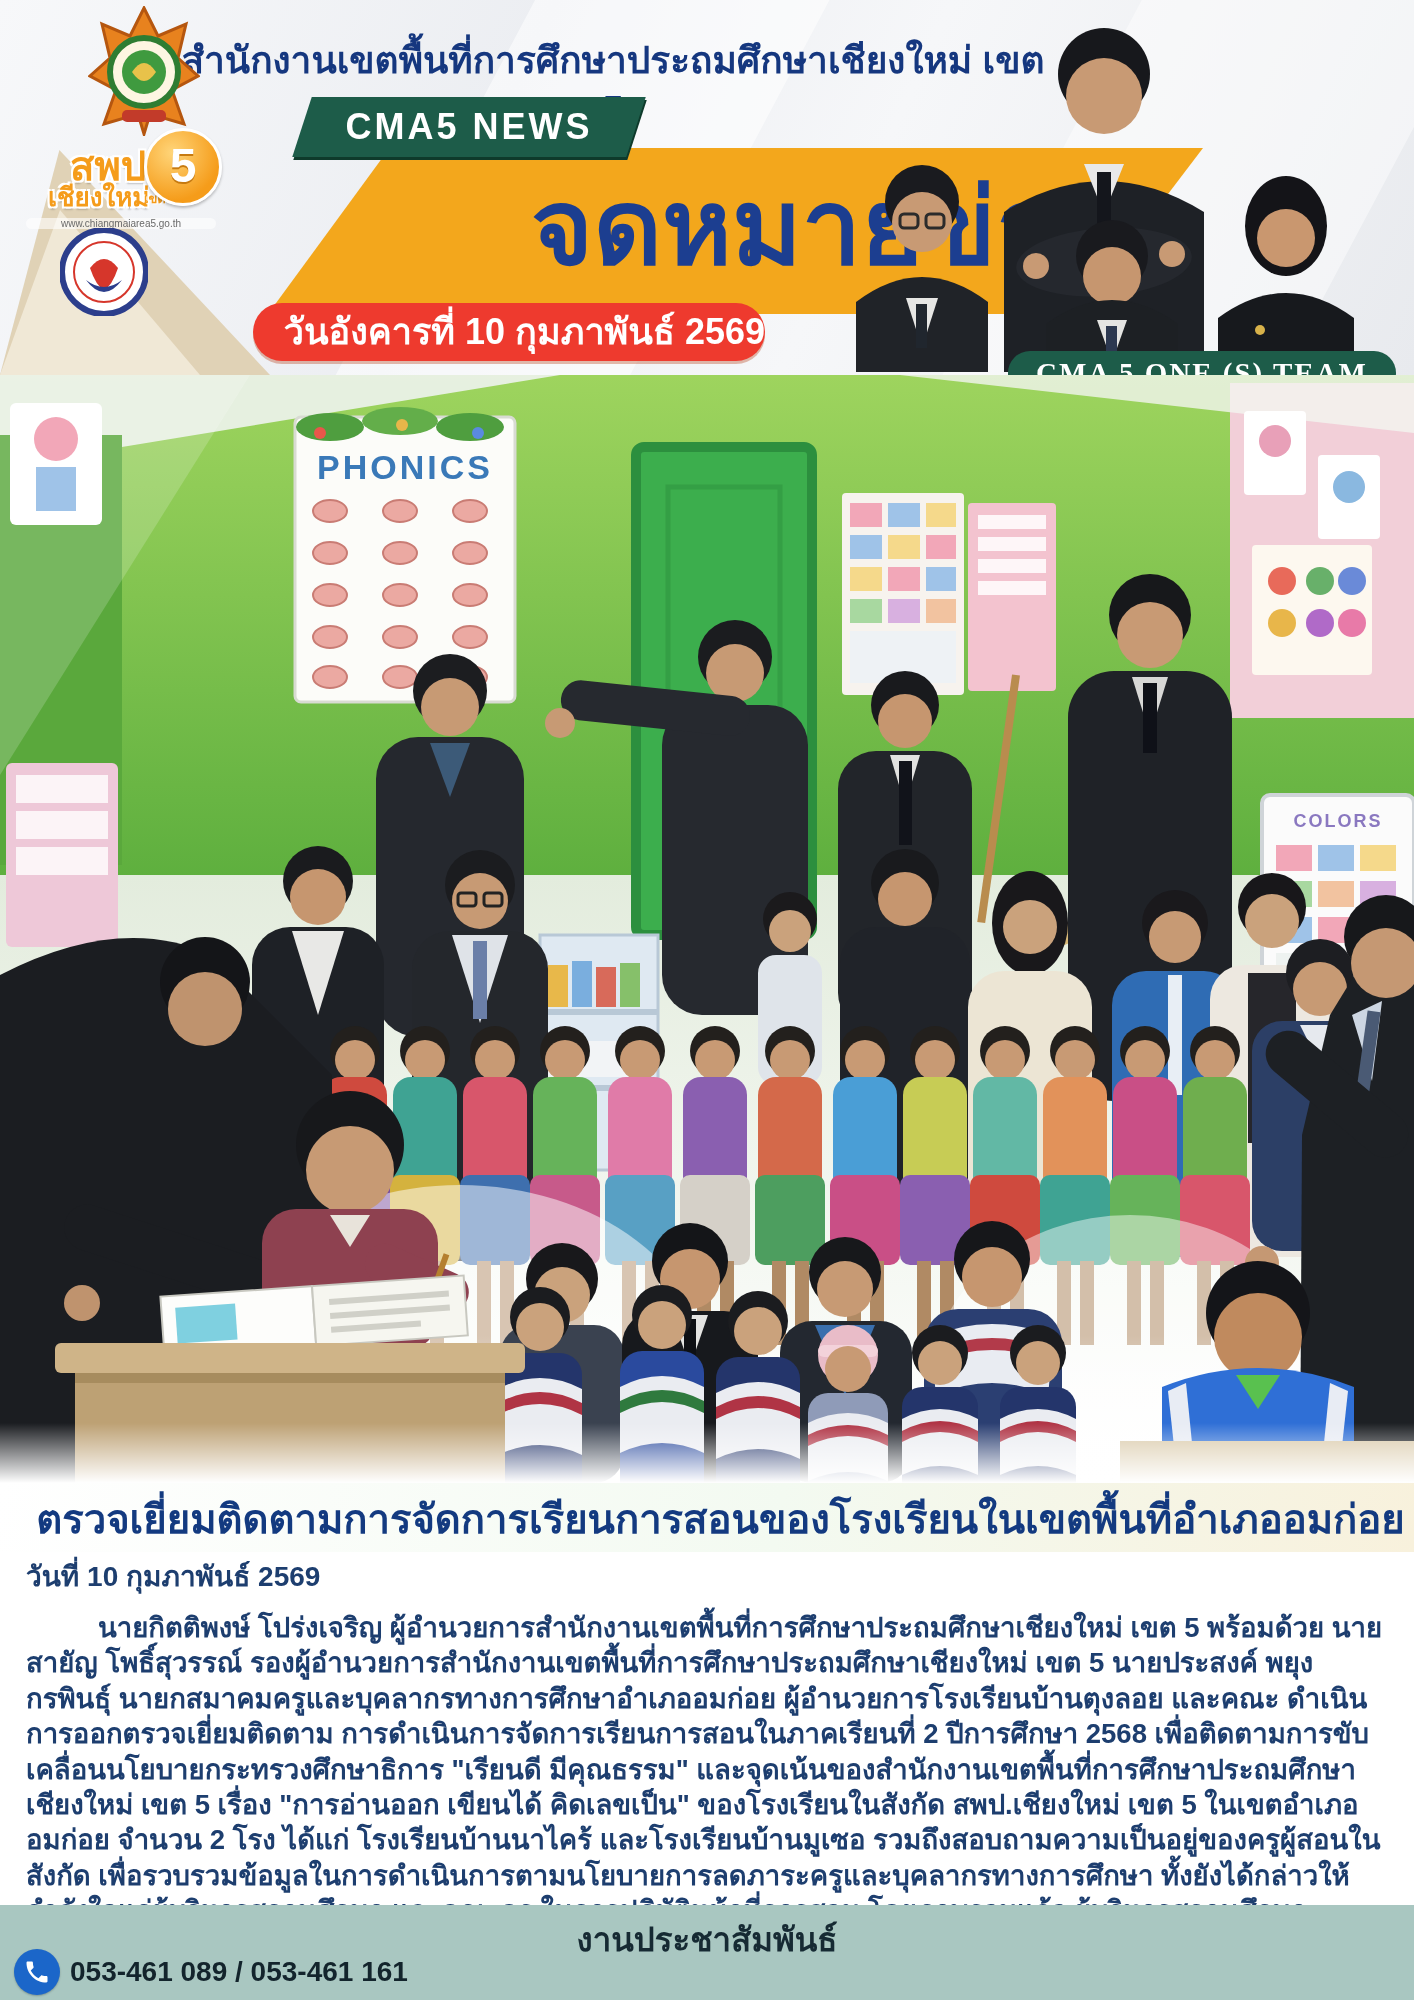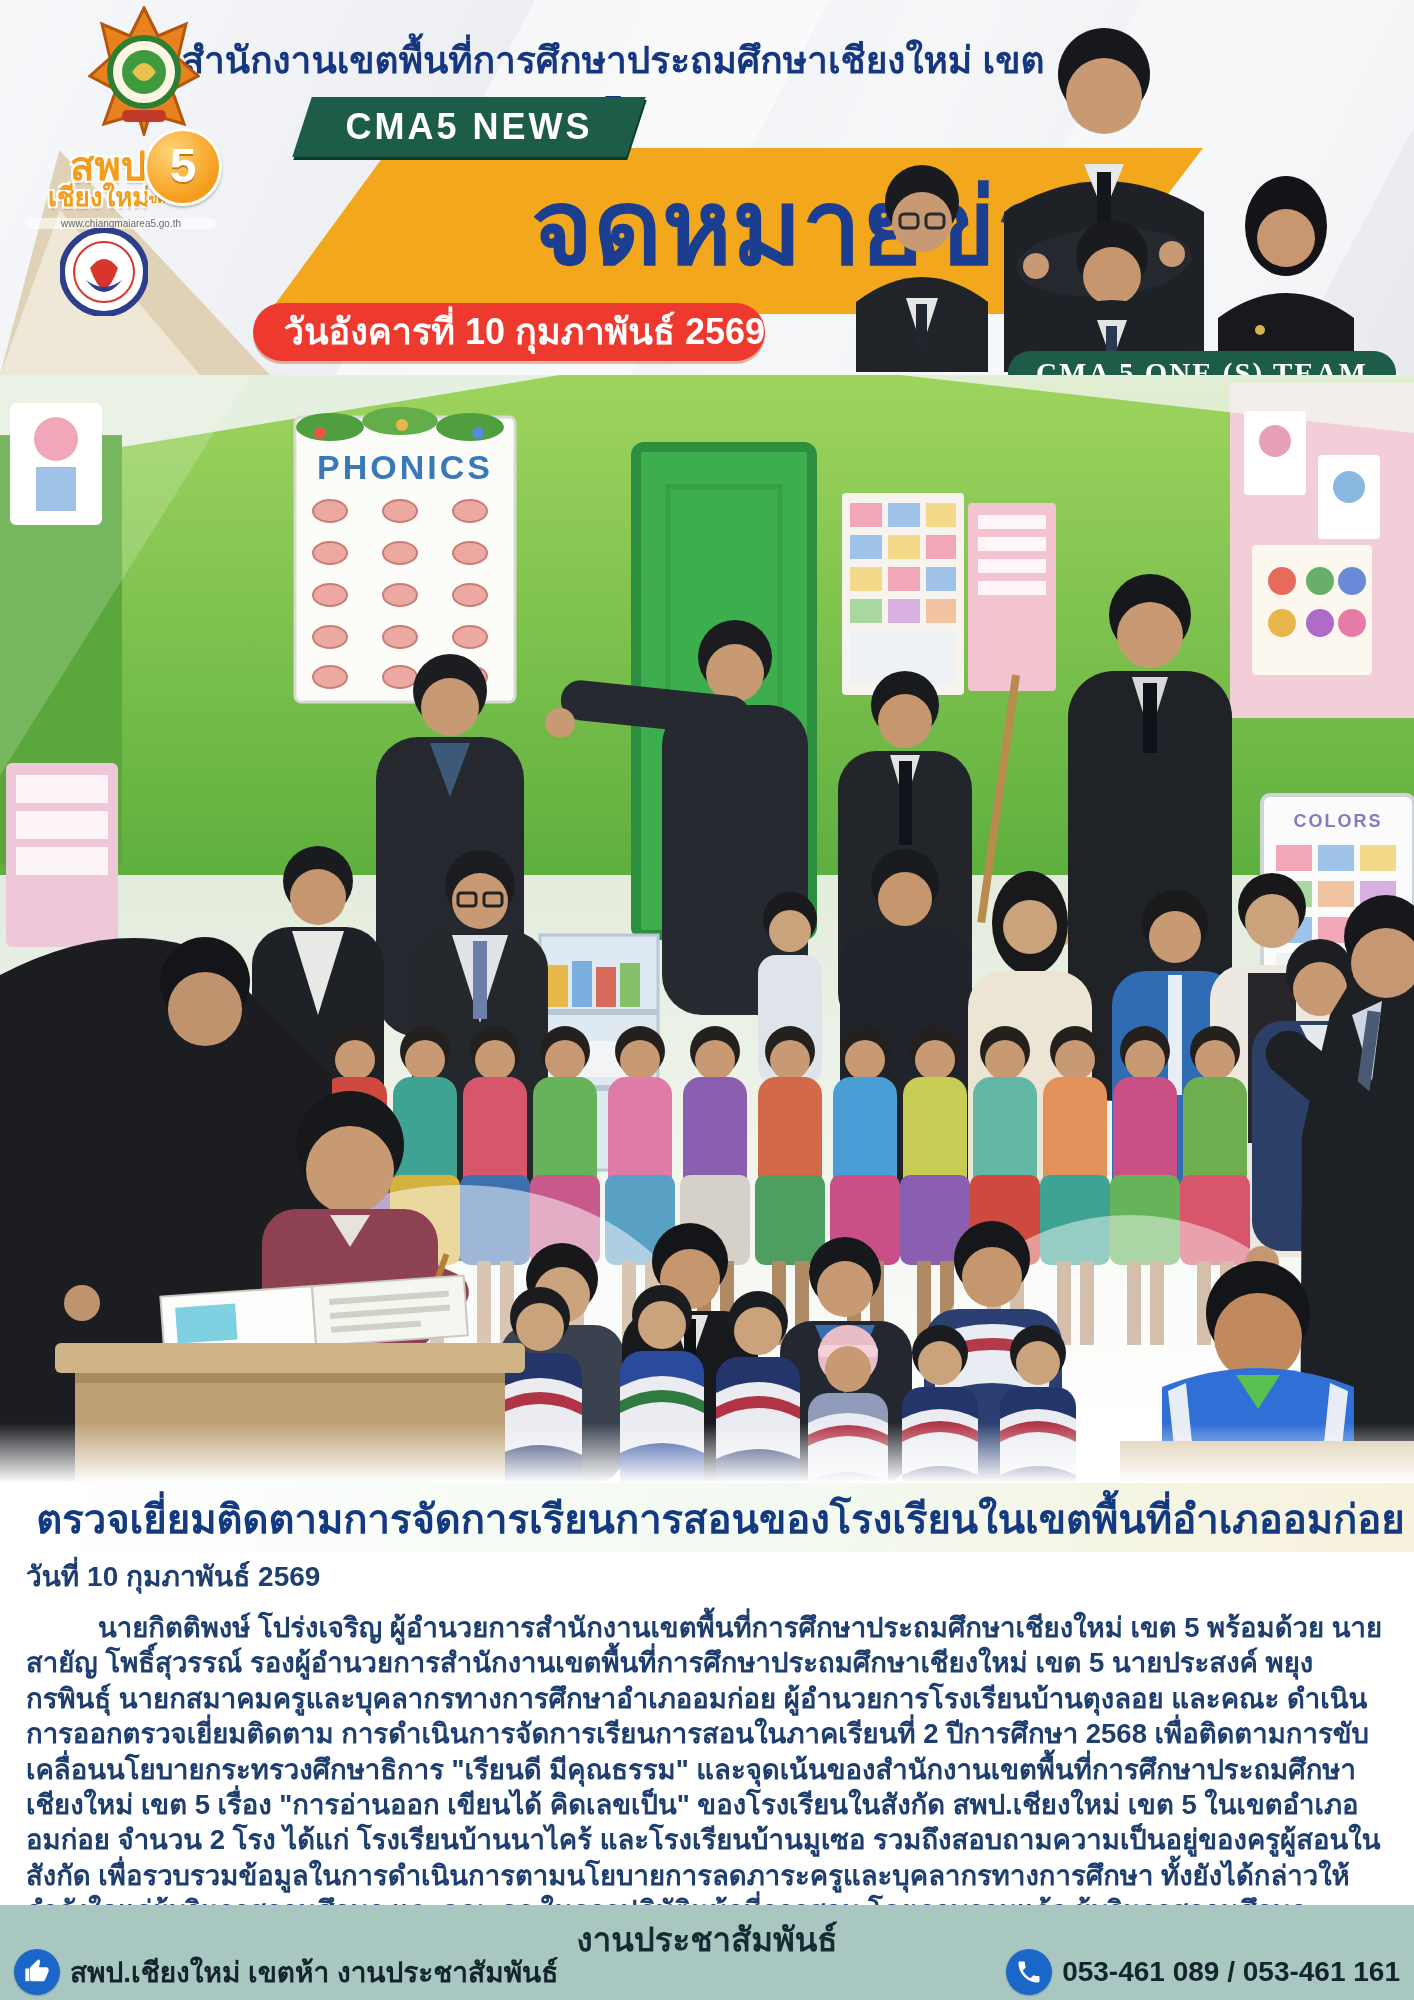--- a/index.html
+++ b/index.html
@@ -603,28 +603,20 @@
     <p class="date-line">วันที่ 10 กุมภาพันธ์ 2569</p>
     <p class="body-text">นายกิตติพงษ์ โปร่งเจริญ ผู้อำนวยการสำนักงานเขตพื้นที่การศึกษาประถมศึกษาเชียงใหม่ เขต 5 พร้อมด้วย นายสายัญ โพธิ์สุวรรณ์ รองผู้อำนวยการสำนักงานเขตพื้นที่การศึกษาประถมศึกษาเชียงใหม่ เขต 5 นายประสงค์ พยุงกรพินธุ์ นายกสมาคมครูและบุคลากรทางการศึกษาอำเภออมก่อย ผู้อำนวยการโรงเรียนบ้านตุงลอย และคณะ ดำเนินการออกตรวจเยี่ยมติดตาม การดำเนินการจัดการเรียนการสอนในภาคเรียนที่ 2 ปีการศึกษา 2568 เพื่อติดตามการขับเคลื่อนนโยบายกระทรวงศึกษาธิการ "เรียนดี มีคุณธรรม" และจุดเน้นของสำนักงานเขตพื้นที่การศึกษาประถมศึกษาเชียงใหม่ เขต 5 เรื่อง "การอ่านออก เขียนได้ คิดเลขเป็น" ของโรงเรียนในสังกัด สพป.เชียงใหม่ เขต 5 ในเขตอำเภออมก่อย จำนวน 2 โรง ได้แก่ โรงเรียนบ้านนาไคร้ และโรงเรียนบ้านมูเซอ รวมถึงสอบถามความเป็นอยู่ของครูผู้สอนในสังกัด เพื่อรวบรวมข้อมูลในการดำเนินการตามนโยบายการลดภาระครูและบุคลากรทางการศึกษา ทั้งยังได้กล่าวให้กำลังใจแก่ผู้บริหารสถานศึกษา และคณะครู ในการปฏิบัติหน้าที่การสอน โดยภาพรวมแล้ว ผู้บริหารสถานศึกษา คุณครู และนักเรียน ดำเนินการขับเคลื่อนนโยบาย และจุดเน้นในการจัดการเรียนการสอนได้อย่างดี</p>
   </section>
 
   <footer class="footer">
     <div class="footer-title">งานประชาสัมพันธ์</div>
     <div class="contacts">
       <div class="contact">
         <span class="cicon">
           <svg viewBox="0 0 24 24" fill="#ffffff">
-              <path d="M2 20h3.5V9H2v11zm20-10c0-1.1-.9-2-2-2h-6.3l1-4.6-.03-.32c0-.41-.17-.79-.44-1.06L13.2 1 6.6 7.6c-.37.36-.6.86-.6 1.4v9c0 1.1.9 2 2 2h9c.83 0 1.54-.5 1.84-1.22l3.02-7.05c.09-.23.14-.47.14-.73v-1z"></path>
-            </svg>
-        </span>
-        <span class="clabel">สพป.เชียงใหม่ เขตห้า งานประชาสัมพันธ์</span>
-      </div>
-      <div class="contact">
-        <span class="cicon">
-          <svg viewBox="0 0 24 24" fill="#ffffff">
               <path d="M6.62 10.79c1.44 2.83 3.76 5.14 6.59 6.59l2.2-2.21c.27-.27.67-.36 1.02-.24 1.12.37 2.33.57 3.57.57.55 0 1 .45 1 1V20c0 .55-.45 1-1 1-9.39 0-17-7.61-17-17 0-.55.45-1 1-1h3.5c.55 0 1 .45 1 1 0 1.25.2 2.45.57 3.57.11.35.03.74-.25 1.02l-2.2 2.2z"></path>
             </svg>
         </span>
         <span class="clabel">053-461 089 / 053-461 161</span>
       </div>
     </div>
   </footer>
 </div>
 
 </body></html>

